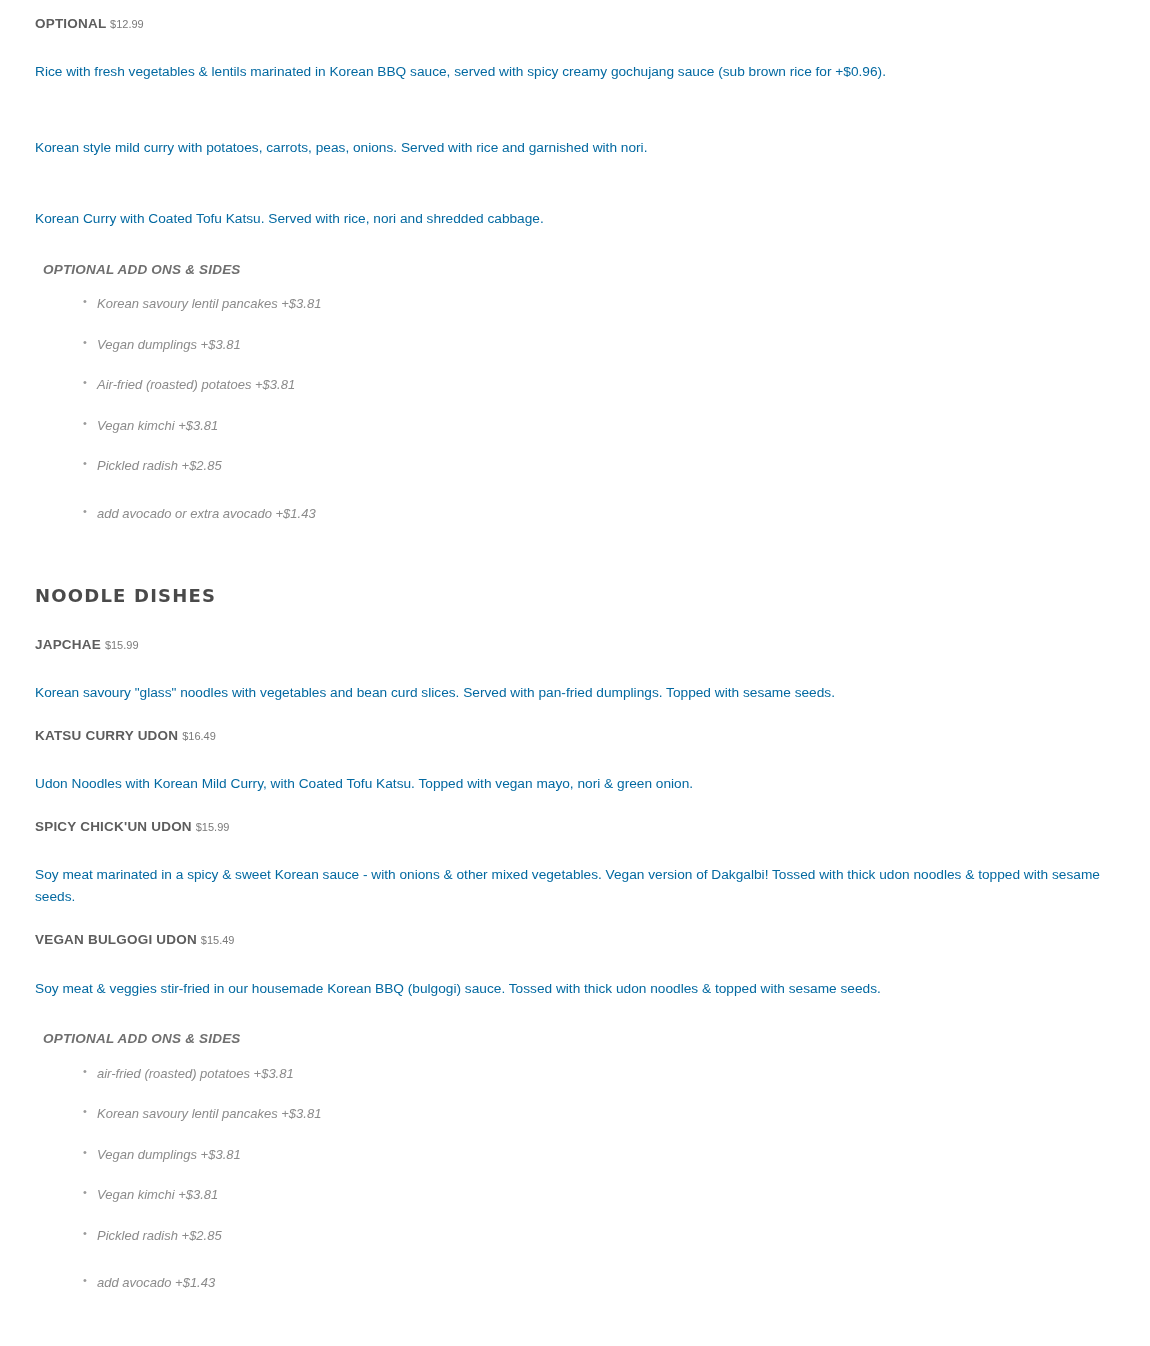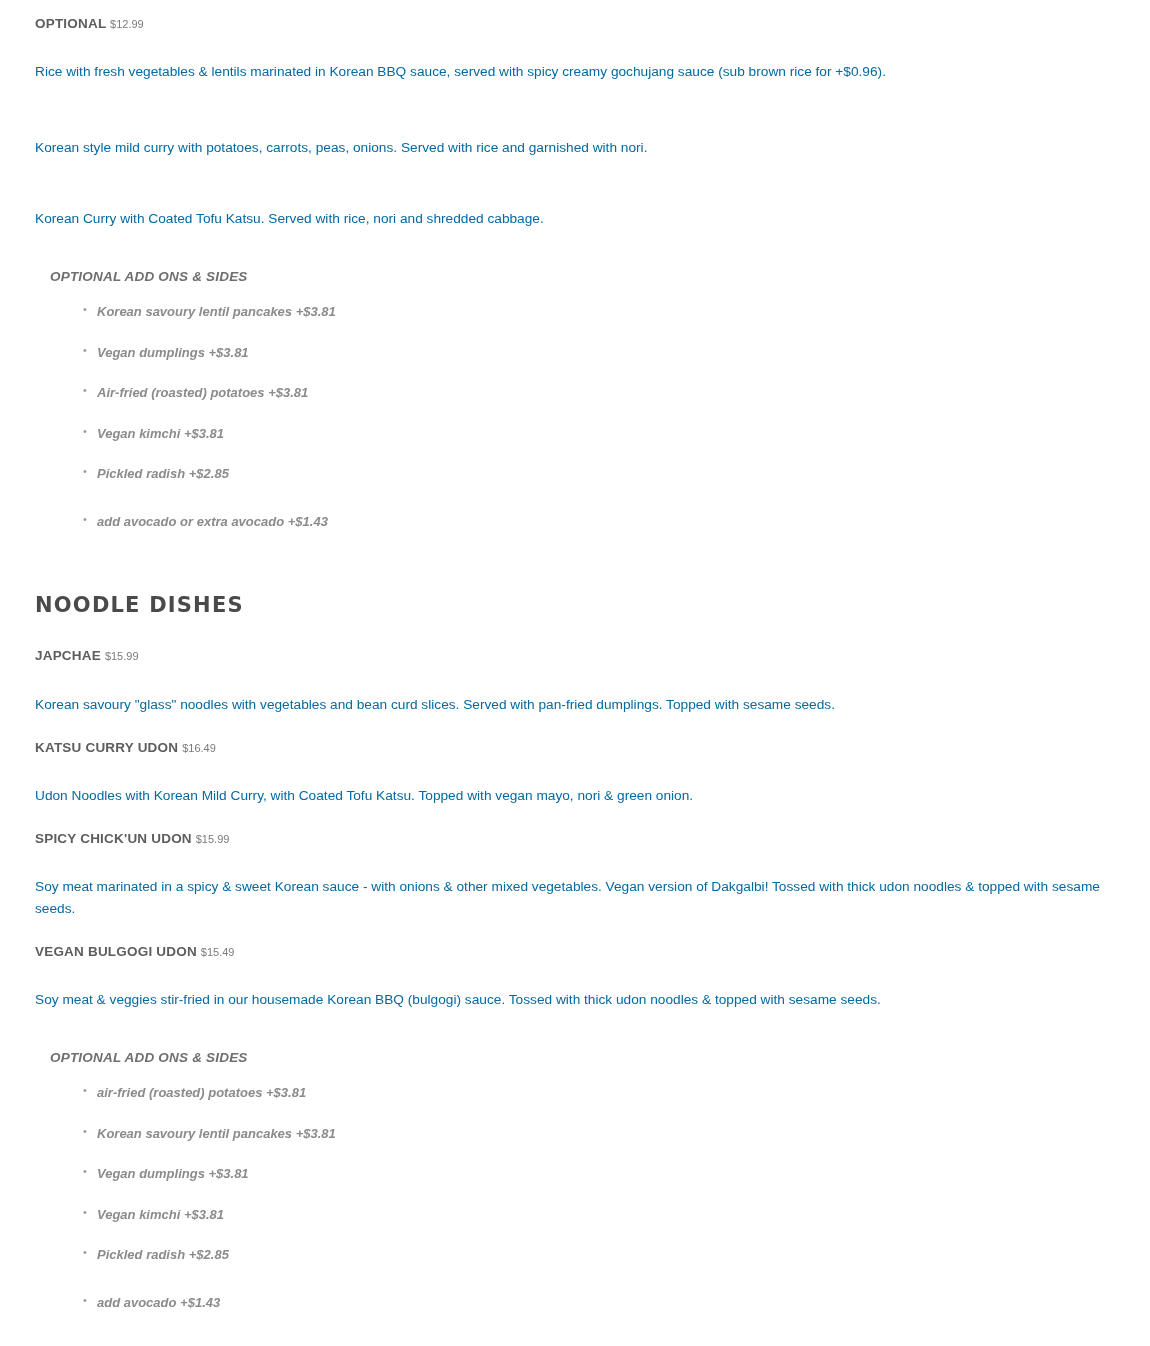--- a/index.html
+++ b/index.html
@@ -52,54 +52,54 @@
 
   .sp-a { height: 27px; }
   .sp-b { height: 27px; }
 
   .addons-title {
     font-size: 13.5px;
     font-weight: bold;
     font-style: italic;
     color: #6f6f6f;
     letter-spacing: 0.2px;
-    margin: 15px;
+    margin: 8px;
     line-height: 1.5;
   }
 
   ul.addons {
     list-style: none;
     margin: 14px 0 0 0;
     padding: 0 0 0 62px;
   }
   ul.addons li {
     position: relative;
     font-size: 13px;
     font-style: italic;
-    font-weight: bold;
+    font-weight: normal;
     color: #8b8b8b;
     line-height: 1.5;
     margin-bottom: 21px;
   }
   ul.addons li:last-child { margin-bottom: 0; }
   ul.addons li::before {
     content: "\2022";
     position: absolute;
     left: -14px;
     top: -1px;
     font-size: 11px;
     color: #9a9a9a;
     font-style: normal;
     font-weight: normal;
   }
   ul.addons li.gap { margin-top: 28px; }
 
   .section-title {
     font-family: "DejaVu Sans", sans-serif;
-    font-size: 21px;
+    font-size: 18px;
     font-weight: bold;
     letter-spacing: 1.2px;
     color: #4a4a4a;
     margin: 0;
     line-height: 1.2;
     text-transform: uppercase;
   }
   .block-gap-xl { height: 62px; }
   .after-title { height: 28px; }
   .row-gap-md { height: 22px; }

